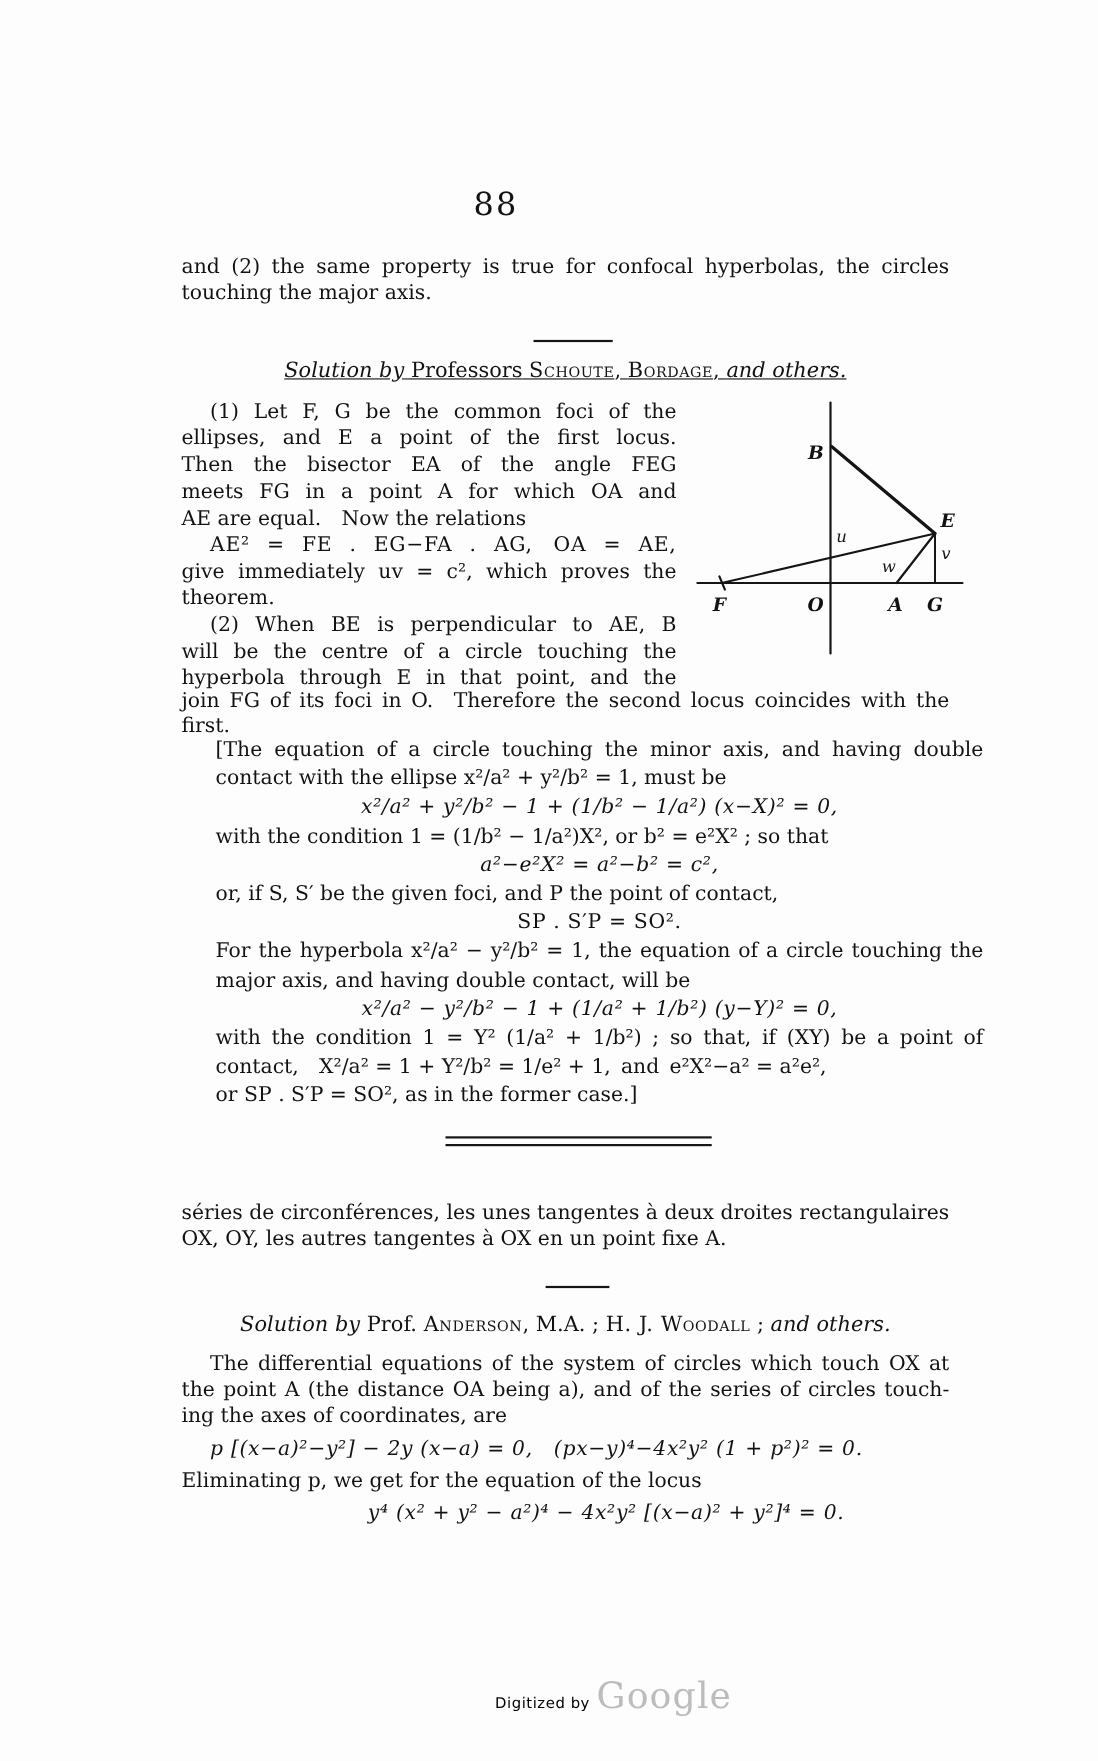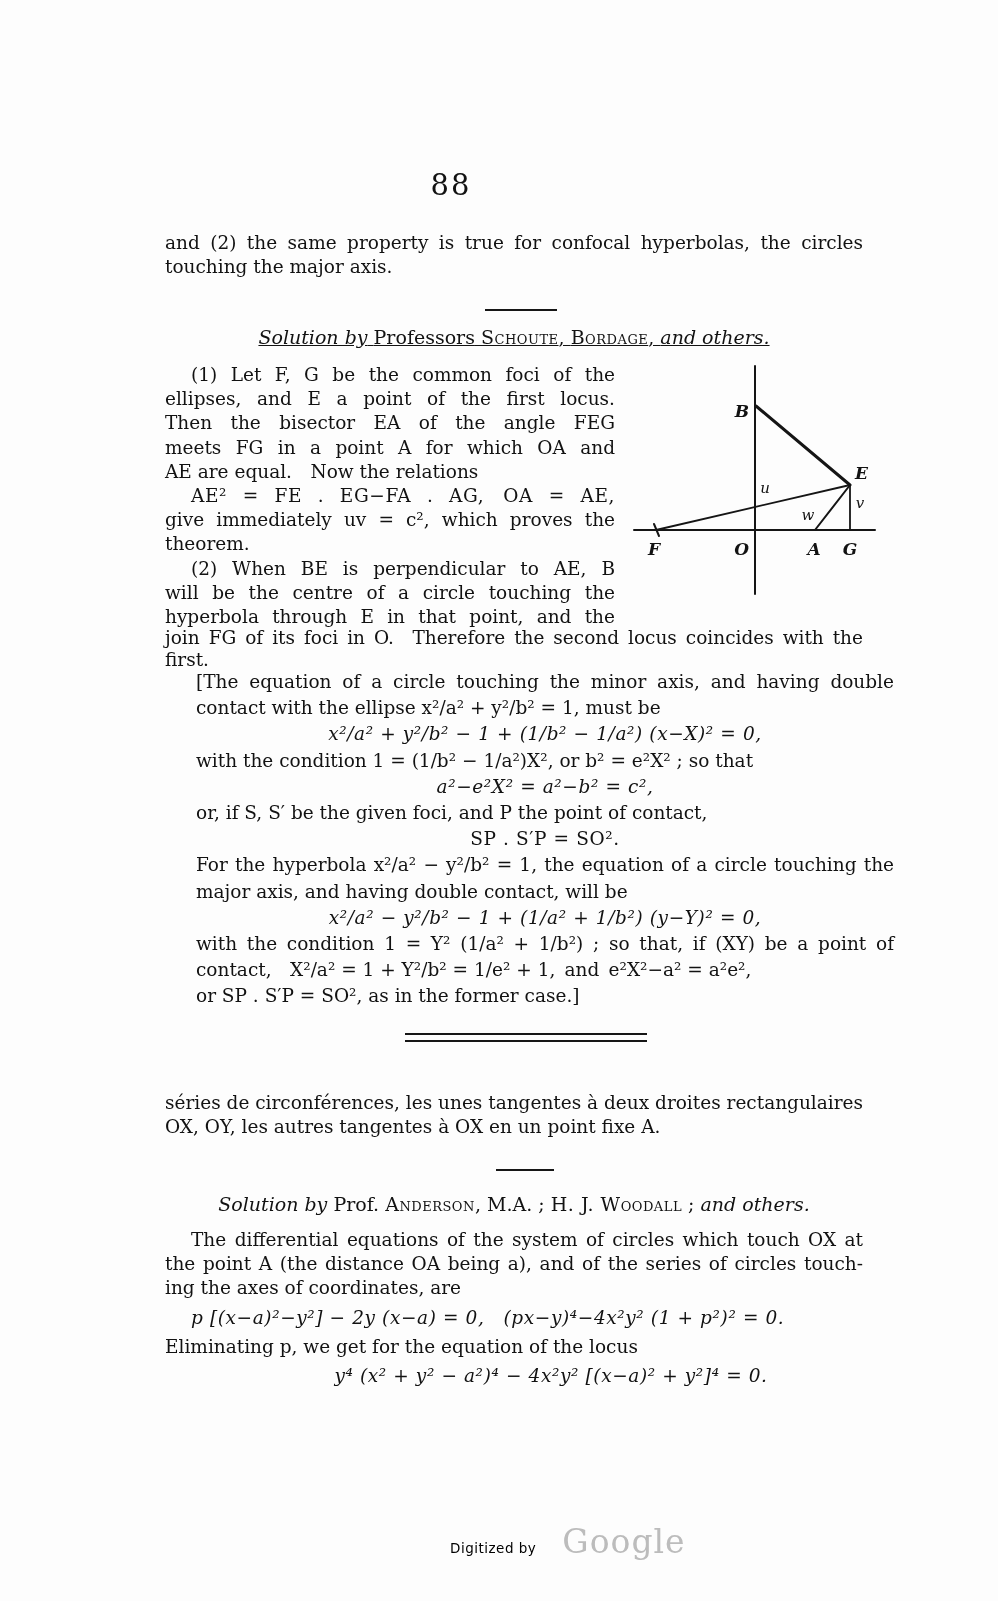--- a/index.html
+++ b/index.html
@@ -33,21 +33,21 @@
   .dblrule{top:1033px;left:405px;width:242px;height:5px;border-top:2.4px solid #161616;border-bottom:2.4px solid #161616;}
   .problem{top:1091px;left:165px;width:698px;}
   .problem .line{line-height:24.2px;}
   .pnum{font-weight:bold;font-size:20px;letter-spacing:.5px;}
   .rule2{top:1169px;left:496px;width:58px;height:0;border-top:2.4px solid #161616;}
   .sol2{top:1228px;left:165px;width:698px;}
   .sol2 .line{line-height:24.2px;}
   .gap{margin-top:5px;}
   .footer{top:1522px;left:450px;display:flex;align-items:baseline;}
   .dig{font-family:"DejaVu Sans","Liberation Sans",sans-serif;font-size:13.5px;color:#000000;letter-spacing:.5px;}
-  .goog{font-size:33px;color:#bcbcbc;margin-left:26px;letter-spacing:1px;}
+  .goog{font-size:33px;color:#bcbcbc;margin-left:6px;letter-spacing:1px;}
   svg text{font-family:"DejaVu Serif","Liberation Serif",serif;}
   .figlbl{font-size:17px;font-weight:bold;font-style:italic;fill:#121212;}
   .figvar{font-size:15px;font-style:italic;fill:#121212;}
 </style>
 </head>
 <body>
 
 <div class="page">
 
   <div class="abs pagenum">88</div>

